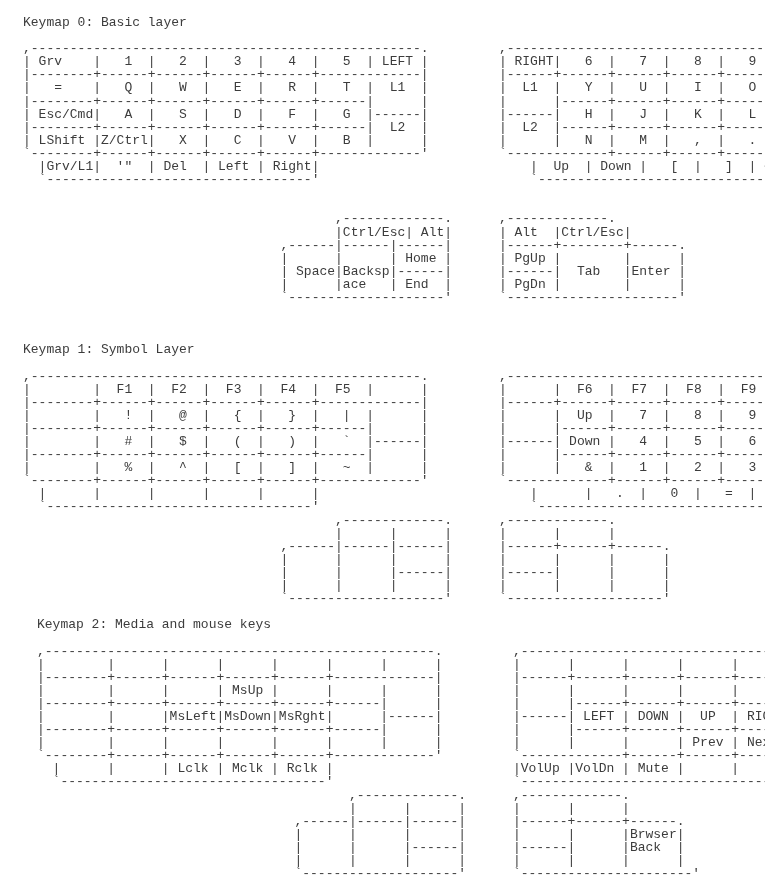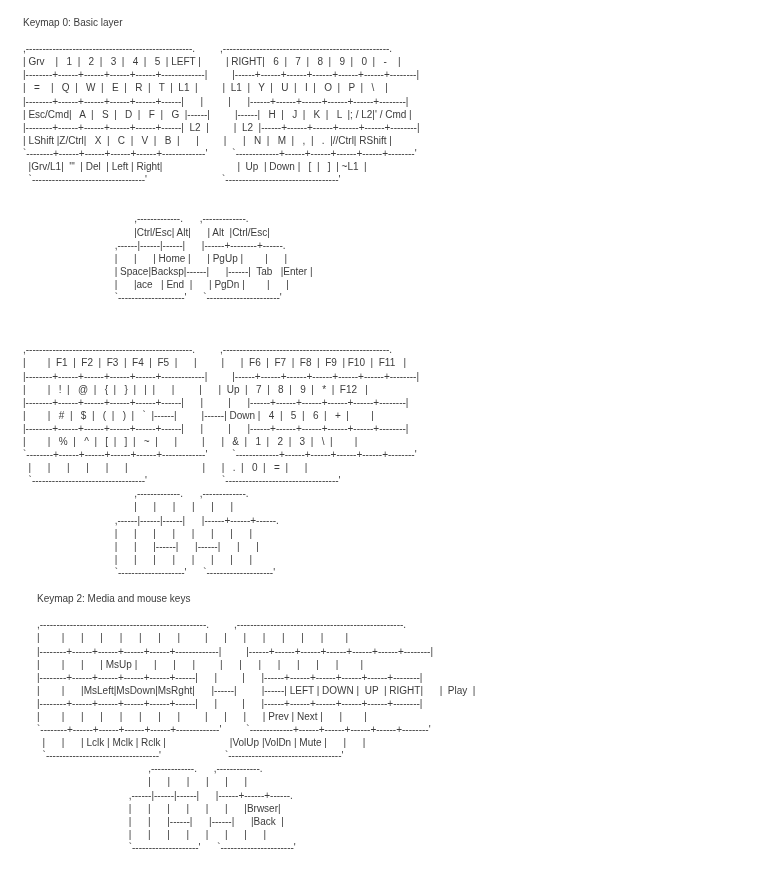--- a/index.html
+++ b/index.html
@@ -5,22 +5,22 @@
   html, body { margin: 0; padding: 0; background: #ffffff; }
   body {
     width: 765px; height: 883px; overflow: hidden;
     font-family: "DejaVu Sans Mono", "Liberation Mono", monospace;
   }
   .doc {
     padding: 16px 0 0 23px;
   }
   pre {
     margin: 0;
-    font-family: Liberation Sans, sans-serif;
-    font-size: 10px;
+    font-family: Liberation Mono, monospace;
+    font-size: 13px;
     line-height: 13.1px;
     color: #3c3c3c;
     white-space: pre;
   }
   .keymap-title { margin: 0 0 13.1px 0; }
   .keymap-section.sec-0 { margin-bottom: 39.3px; } 
   .keymap-section.sec-1 { margin-bottom: 13.1px; } 
   .keymap-section.sec-2 { margin-bottom: 0; margin-left: 14px; }
 </style>
 </head>
@@ -46,20 +46,21 @@
                                         ,-------------.      ,-------------.
                                         |Ctrl/Esc| Alt|      | Alt  |Ctrl/Esc|
                                  ,------|------|------|      |------+--------+------.
                                  |      |      | Home |      | PgUp |        |      |
                                  | Space|Backsp|------|      |------|  Tab   |Enter |
                                  |      |ace   | End  |      | PgDn |        |      |
                                  `--------------------'      `----------------------'</pre>
   </div>
 
   <div class="keymap-section sec-1">
+    <pre class="keymap-title">Keymap 1: Symbol Layer</pre>
     <pre class="keymap-art">,--------------------------------------------------.         ,--------------------------------------------------.
 |        |  F1  |  F2  |  F3  |  F4  |  F5  |      |         |      |  F6  |  F7  |  F8  |  F9  | F10  |  F11   |
 |--------+------+------+------+------+-------------|         |------+------+------+------+------+------+--------|
 |        |   !  |   @  |   {  |   }  |   |  |      |         |      |  Up  |   7  |   8  |   9  |   *  |  F12   |
 |--------+------+------+------+------+------|      |         |      |------+------+------+------+------+--------|
 |        |   #  |   $  |   (  |   )  |   `  |------|         |------| Down |   4  |   5  |   6  |   +  |        |
 |--------+------+------+------+------+------|      |         |      |------+------+------+------+------+--------|
 |        |   %  |   ^  |   [  |   ]  |   ~  |      |         |      |   &amp;  |   1  |   2  |   3  |   \  |        |
 `--------+------+------+------+------+-------------'         `-------------+------+------+------+------+--------'
   |      |      |      |      |      |                           |      |   .  |   0  |   =  |      |

